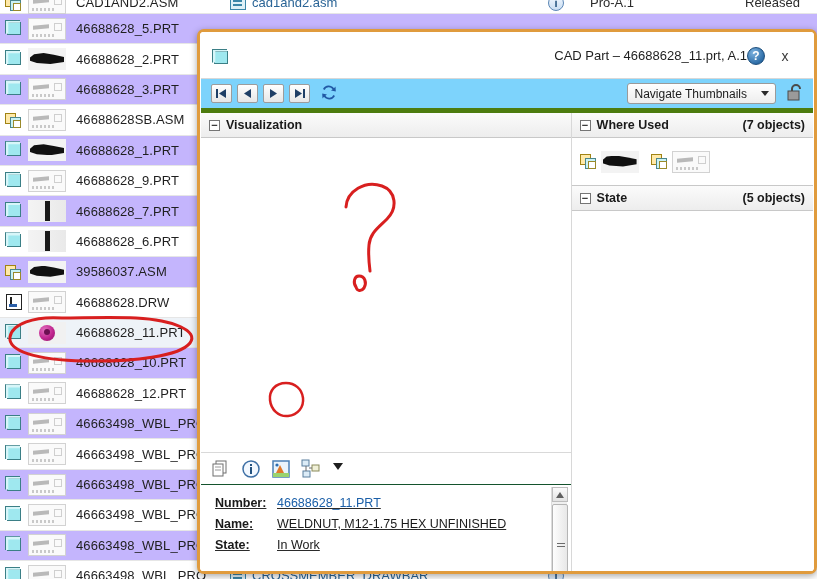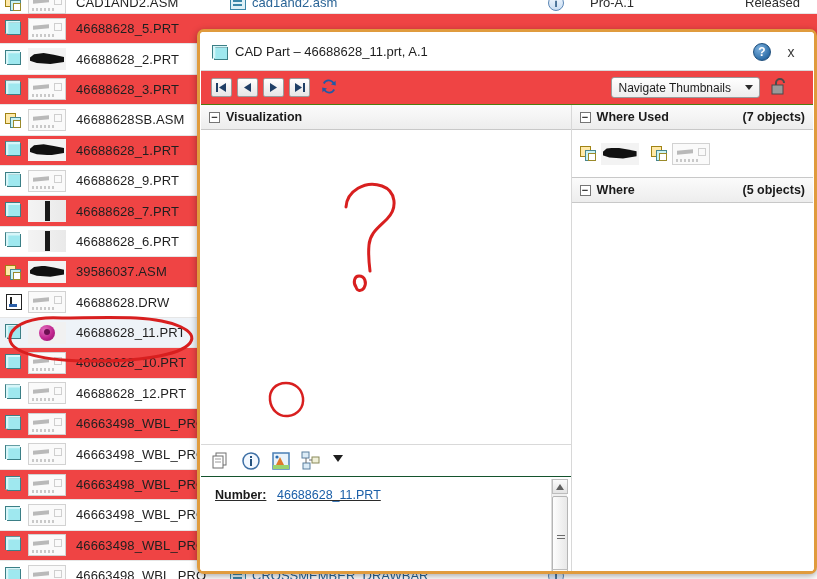--- a/index.html
+++ b/index.html
@@ -22,21 +22,21 @@
   }
   .bg-row {
     position: relative;
     height: 30.4px;
     display: flex;
     align-items: center;
     border-bottom: 1px solid #e6e6e6;
     background: #ffffff;
     padding-left: 4px;
   }
-  .bg-row.alt { background: #ef4444; }
+  .bg-row.alt { background: #c4b5fd; }
   .bg-row.sel { background: #eef3f8; }
 
   .type-icon { width: 20px; height: 20px; flex: 0 0 20px; position: relative; margin-right: 4px; }
   .thumb-icon { width: 40px; height: 22px; flex: 0 0 40px; margin-right: 8px; position: relative; }
   .bg-name { font-size: 13px; color: #1f1f1f; white-space: nowrap; letter-spacing: .1px; }
   .bg-col2 { position: absolute; left: 230px; display: flex; align-items: center; gap: 6px; }
   .bg-col2 .lnk { color: #2a6496; font-size: 13px; }
   .bg-col3 { position: absolute; left: 548px; }
   .bg-col4 { position: absolute; left: 590px; font-size: 13px; }
   .bg-col5 { position: absolute; left: 745px; font-size: 13px; }
@@ -90,37 +90,38 @@
     width: 620px; height: 545px;
     background: #ffffff;
     border: 3px solid #e09b3d;
     border-radius: 7px;
     box-shadow: 0 2px 7px rgba(0,0,0,.35);
     overflow: hidden;
   }
   #dialog-inner { position:absolute; inset:0; background:#fff; border:1px solid #fff; }
 
   .titlebar {
-    height: 38px; background: #ffffff;
-    display: flex; align-items: center; padding: 0 14px 0 10px;
+    height: 46px; background: #ffffff;
+    display: flex; align-items: center; padding: 0 20px 0 10px;
     border-bottom: 1px solid #d8d8d8;
+    text-align: right;
   }
   .titlebar .ticon { width:17px;height:16px;position:relative;margin-right:7px; }
   .titlebar .ttext { font-size:13px; color:#1e1e1e; flex:1; }
   .help-btn { width:18px;height:18px;border-radius:50%;
     background: radial-gradient(circle at 35% 30%, #7fb3e0, #2e6ea8 70%, #1d4e7c);
     color:#fff;font-size:12px;font-weight:bold;display:flex;align-items:center;justify-content:center;
     cursor:pointer; margin-right:12px; border:1px solid #1d4e7c; }
   .close-btn { width:16px;height:16px;display:flex;align-items:center;justify-content:center;
     font-size:14px;color:#3a3a3a;cursor:pointer; }
 
   .toolbar {
-    height: 34px; background: #ef4444;
-    display:flex; align-items:center; padding: 0 24px 0 10px;
-    border-bottom: 1px solid #4d7c0f;
+    height: 34px; background: #7dd3fc;
+    display:flex; align-items:center; padding: 0 8px 0 10px;
+    border-bottom: 5px solid #4d7c0f;
   }
   .navbtn {
     width:21px;height:19px;margin-right:5px;
     background: linear-gradient(#ffffff,#e6e6e6);
     border:1px solid #9c9c9c; border-radius:2px;
     display:flex;align-items:center;justify-content:center; cursor:pointer;
   }
   .navbtn svg { display:block; }
   .refresh-ic { margin-left:5px; cursor:pointer; }
   .tb-spacer{flex:1;}
@@ -570,20 +571,28 @@
                   <polygon points="2,4 12,4 7,11" fill="#1e1e1e"></polygon>
                 </svg>
             </span>
           </div>
 
           <div class="detail-body">
             <div class="detail-rows">
               <div class="drow">
                 <span class="k">Number:</span>
                 <span class="v link">46688628_11.PRT</span>
+              </div>
+              <div class="drow">
+                <span class="k">Name:</span>
+                <span class="v">WELDNUT, M12-1.75 HEX UNFINISHED</span>
+              </div>
+              <div class="drow">
+                <span class="k">State:</span>
+                <span class="v">In Work</span>
               </div>
             </div>
             <div class="vscroll">
               <span class="arw up">
                 <svg width="8" height="6" viewBox="0 0 8 6">
                     <polygon points="4,0 8,6 0,6" fill="#606060"></polygon>
                   </svg>
               </span>
               <span class="thumbx">
                   <span class="grip"></span>
@@ -630,21 +639,21 @@
                   <span class="th-frame">
                     <span class="bar"></span>
                     <span class="rt"></span>
                     <span class="dots"></span>
                   </span>
                 </span>
             </span>
           </div>
           <div class="sect-head">
             <span class="exp">−</span>
-            <span>Where</span>
+            <span>State</span>
             <span class="cnt">(5 objects)</span>
           </div>
           <div class="uses-empty"></div>
         </div>
       </div>
     </div>
   </div>
 
   <svg class="ann" style="left:340px; top:175px;" width="70" height="130" viewBox="0 0 70 130">
     <path d="M6 32 C7 16, 25 5, 42 11 C56 16, 58 33, 47 44 C38 53, 30 58, 29 70 C28 80, 29 88, 30 96" fill="none" stroke="#d81f1f" stroke-width="3" stroke-linecap="round"></path>

